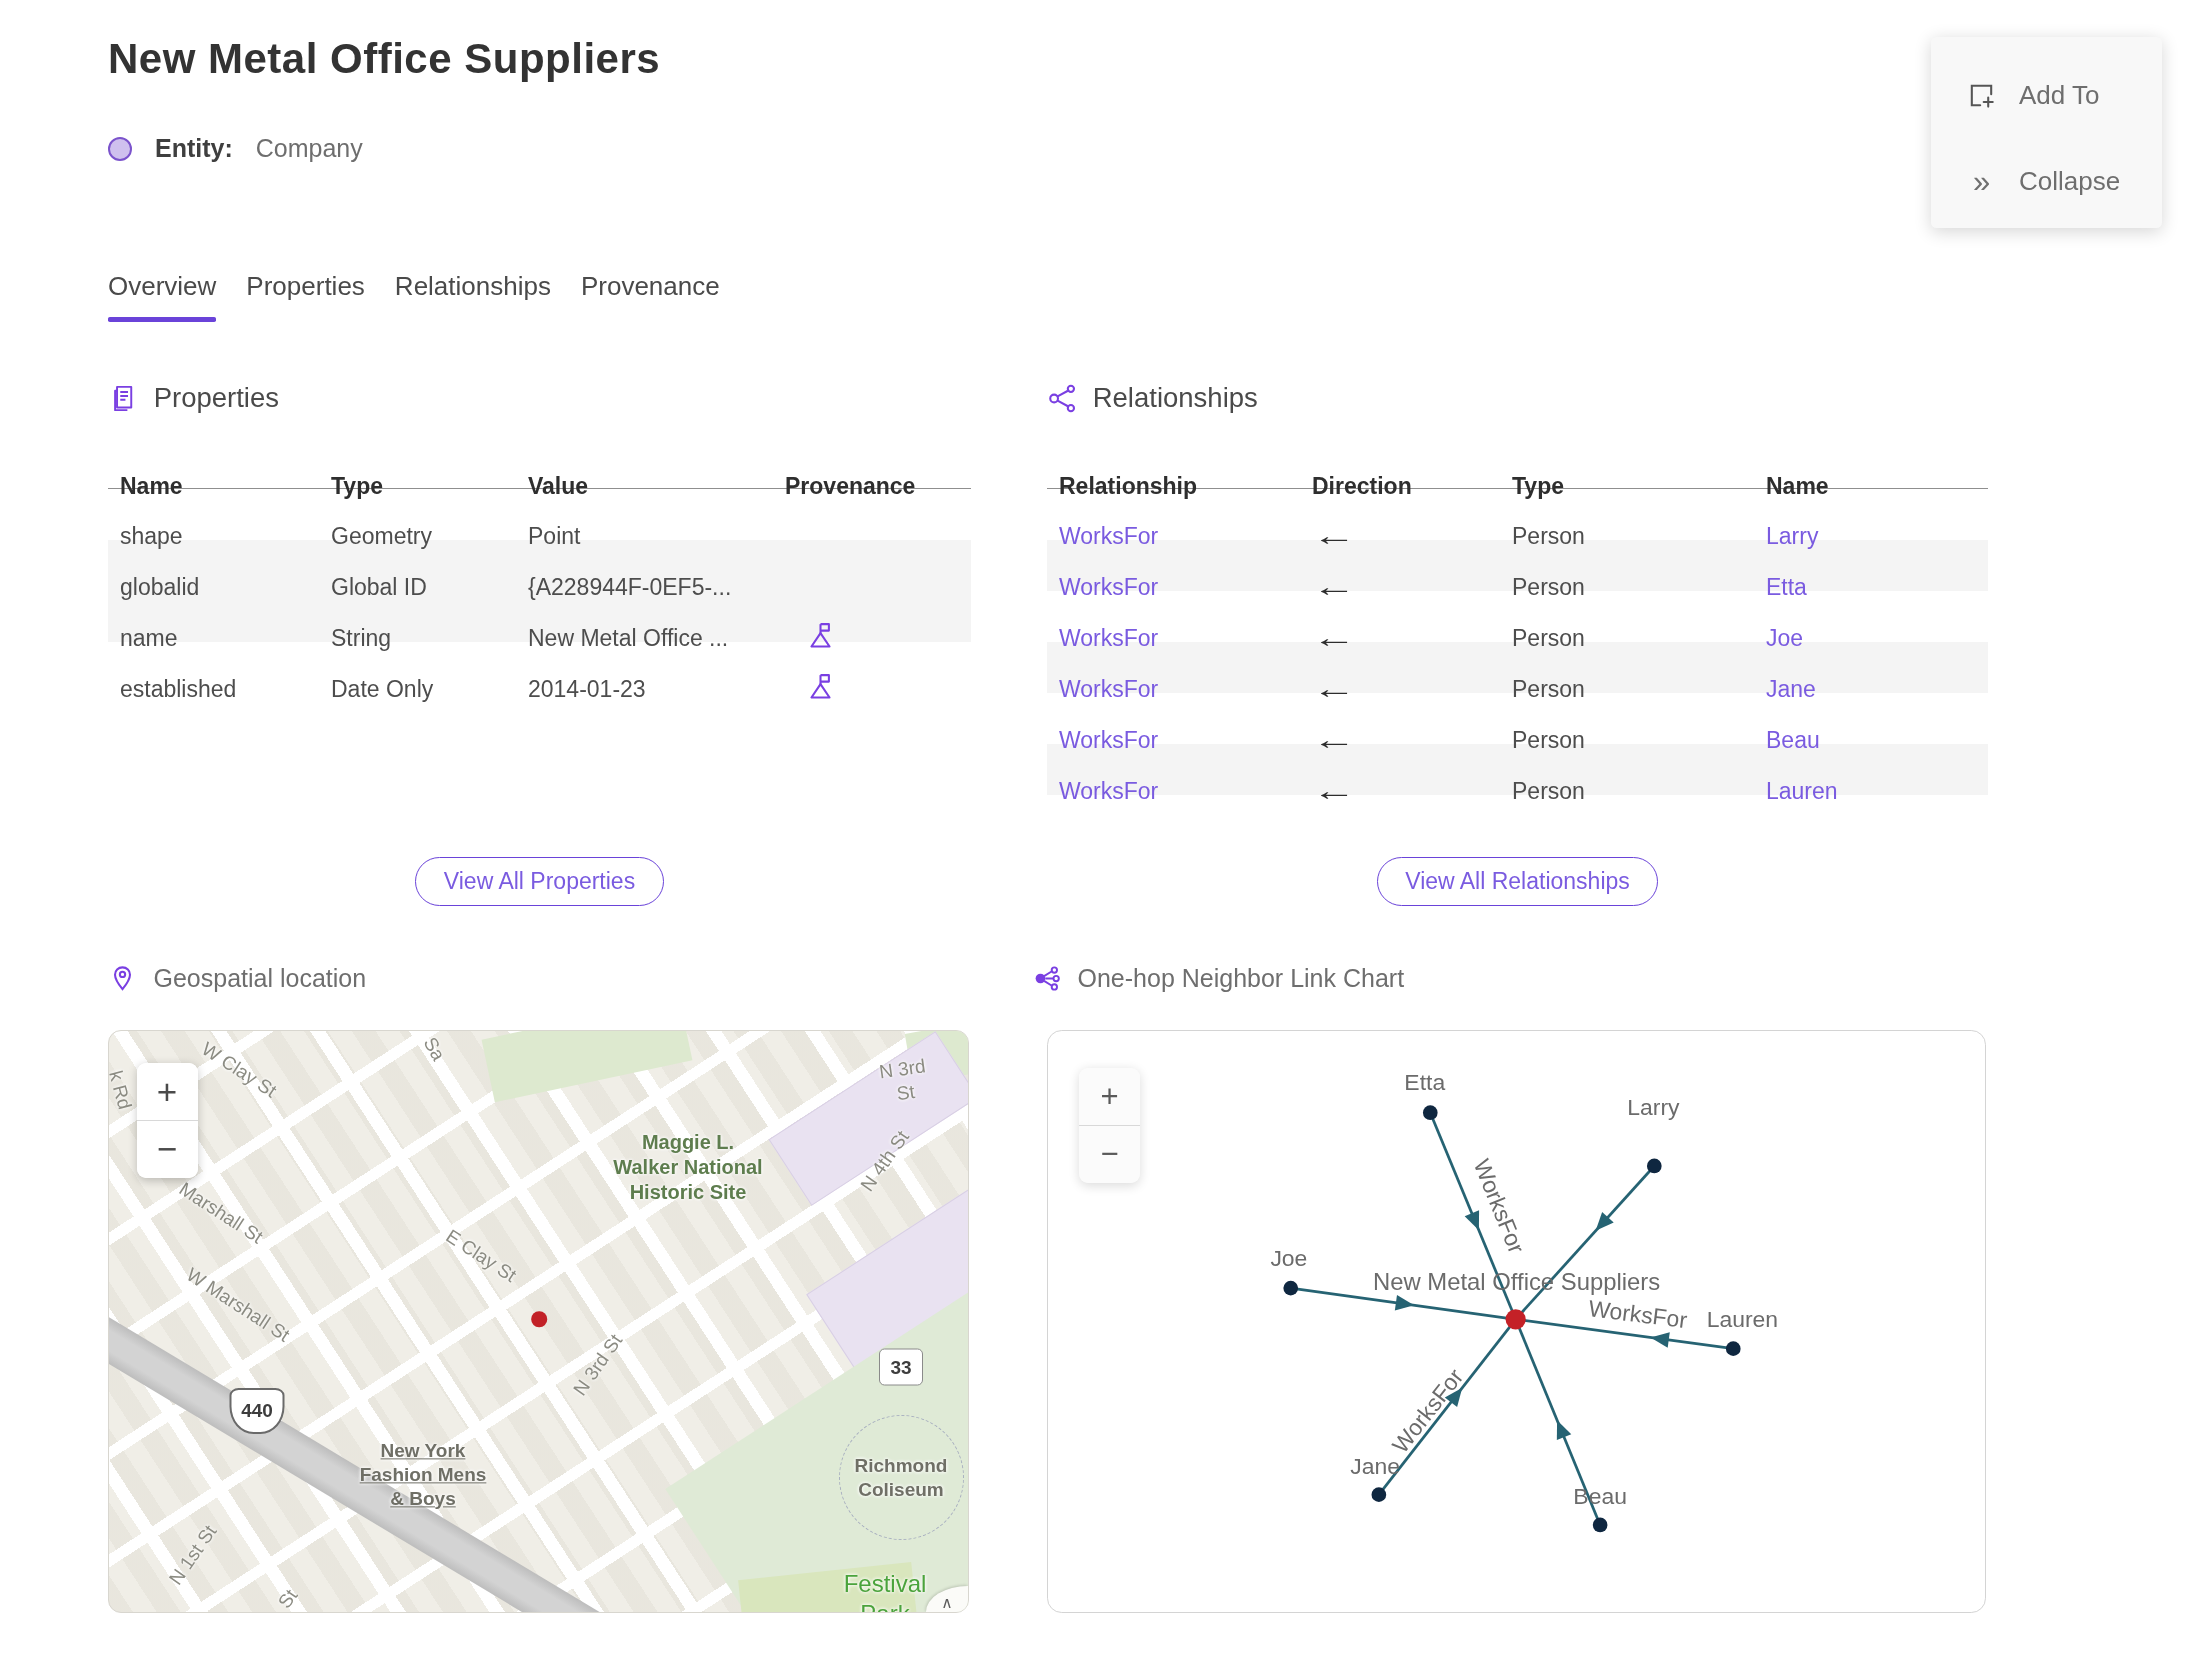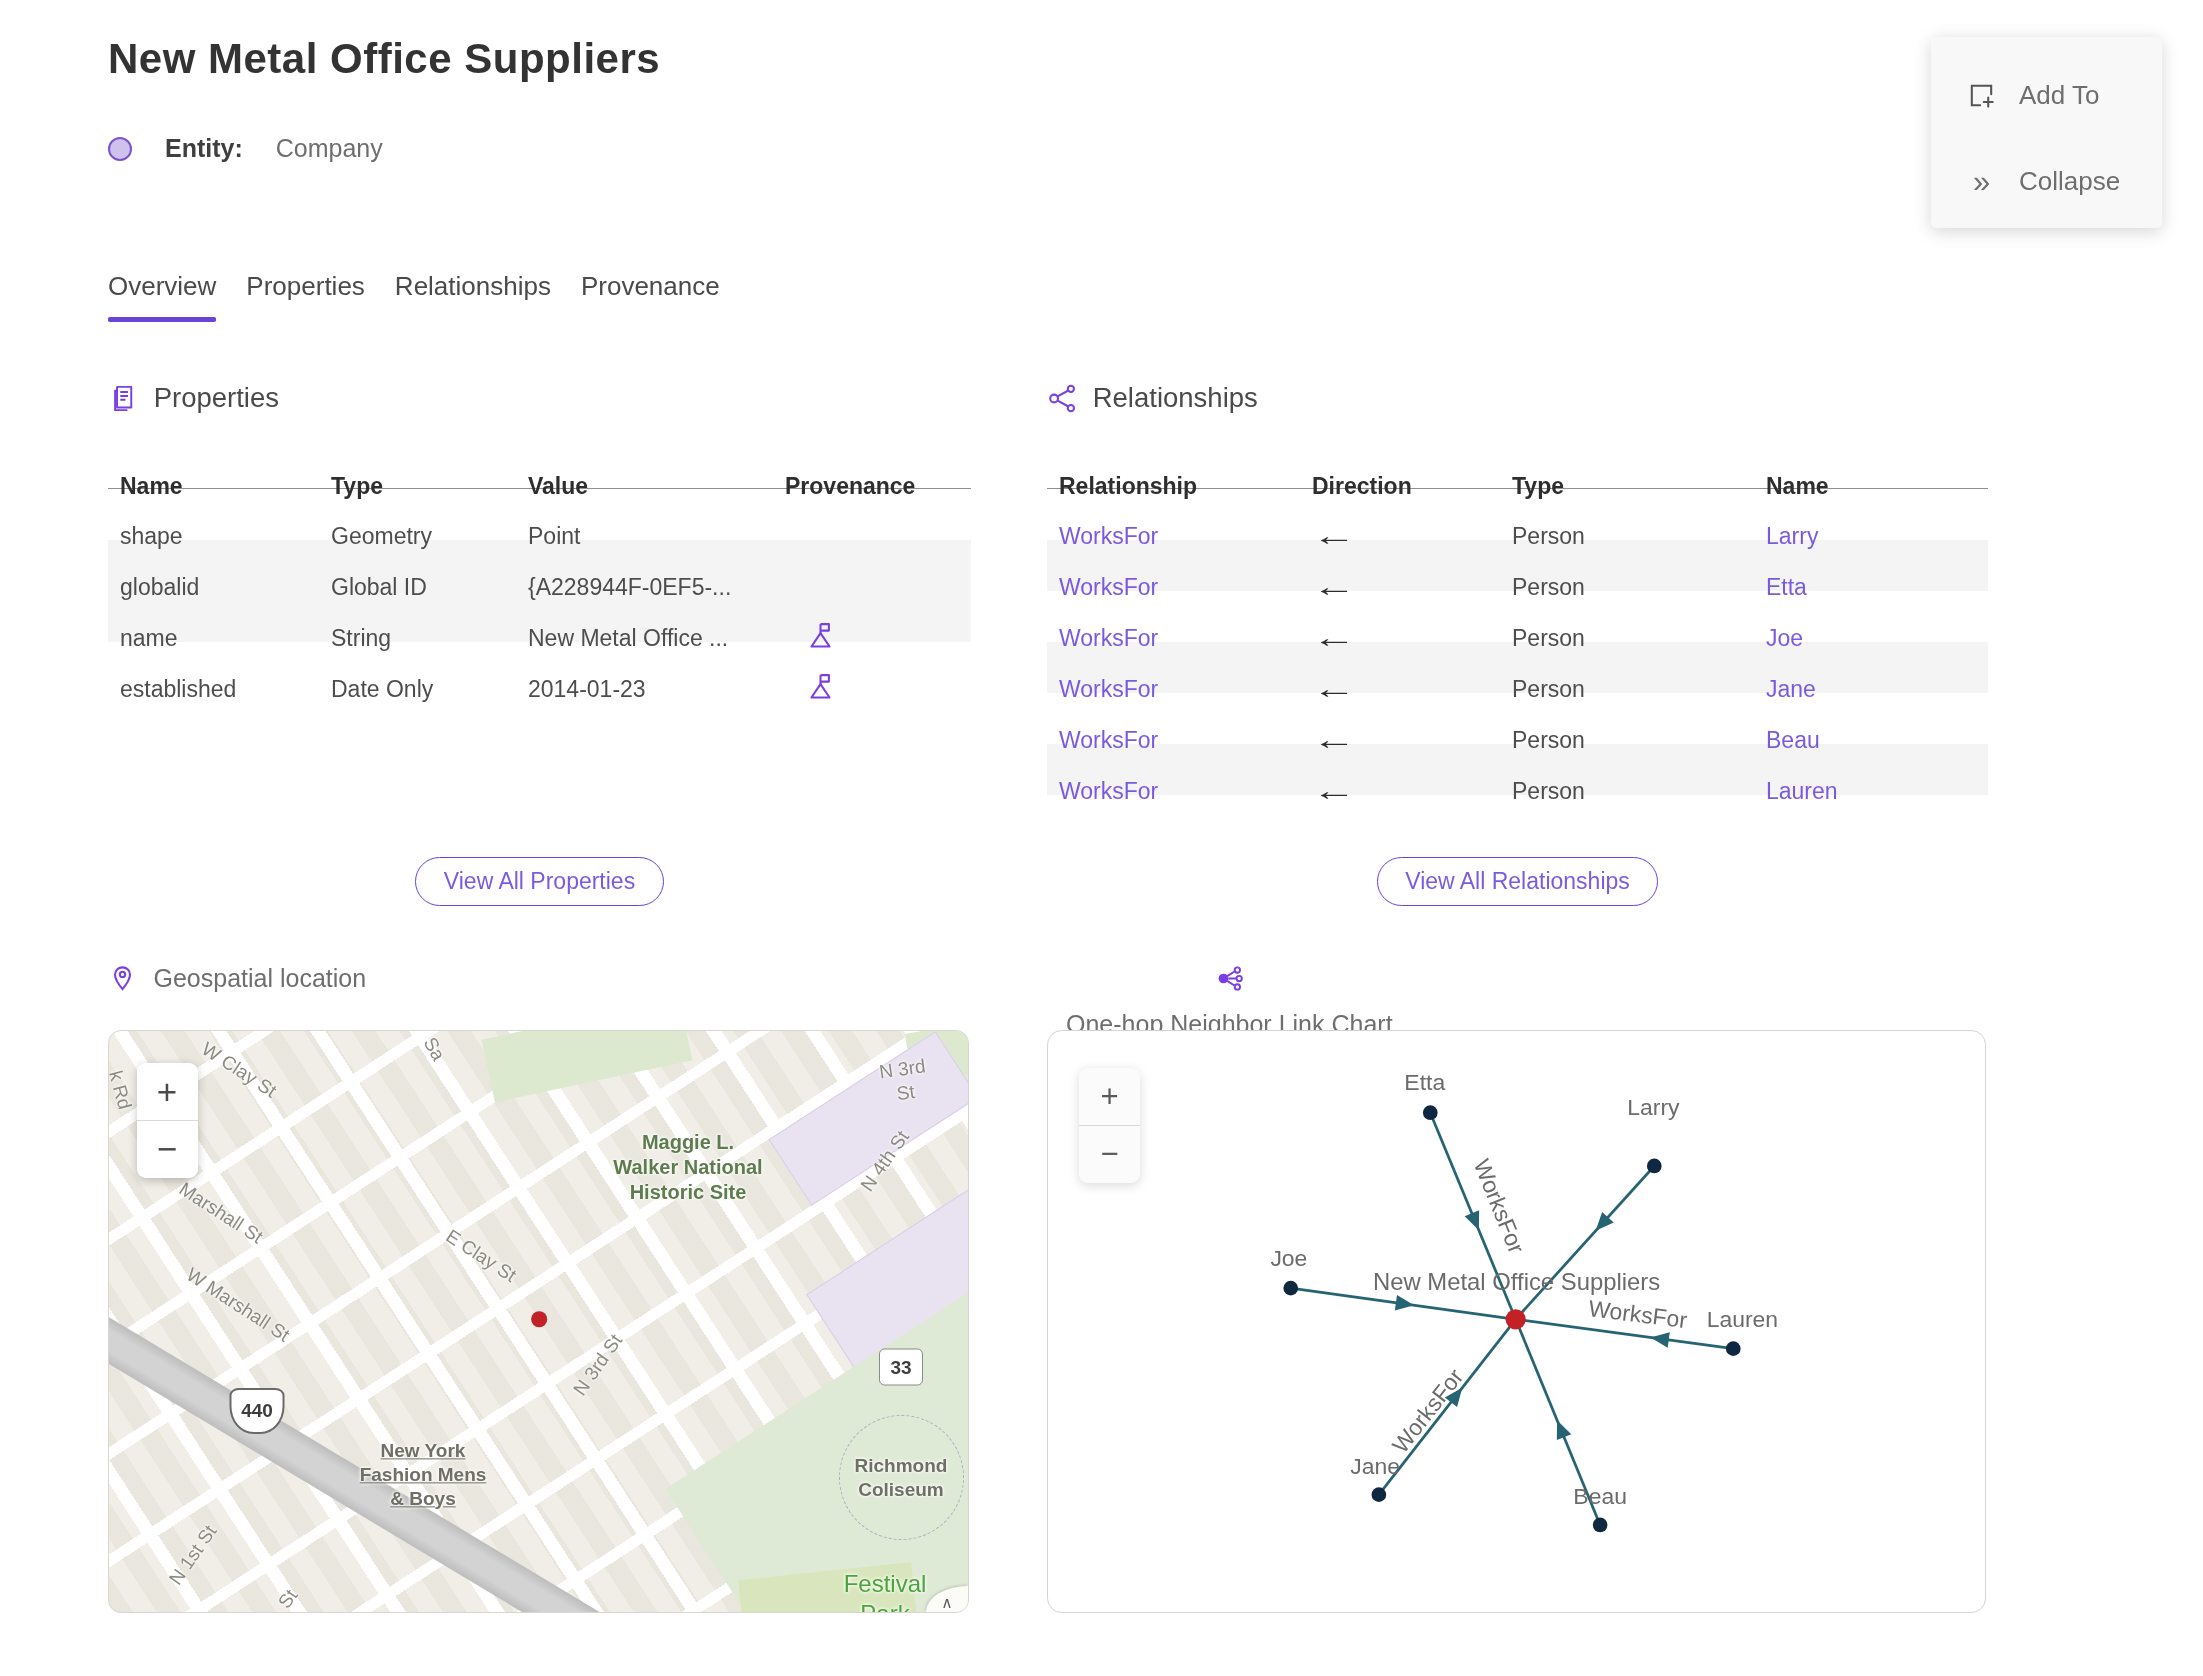--- a/index.html
+++ b/index.html
@@ -1,21 +1,21 @@
 <!DOCTYPE html>
 <html style="font-size:14.7px"><head>
 <meta charset="utf-8">
 <style>
   html,body{margin:0;padding:0;background:#ffffff;}
   .page{position:relative;width:2204px;height:1677px;background:#ffffff;overflow:hidden;
         font-family:"Liberation Sans", sans-serif;color:#4d4d4d;}
 
   
   .page-title{position:absolute;left:108px;top:35px;font-size:42px;font-weight:700;color:#333333;letter-spacing:0.5px;}
-  .entity-row{position:absolute;left:108px;top:134px;display:flex;align-items:center;gap:33px;font-size:25px;}
+  .entity-row{position:absolute;left:108px;top:134px;display:flex;align-items:center;gap:23px;font-size:25px;}
   .entity-dot{width:24px;height:24px;border-radius:50%;background:#cfc0ee;border:2.8px solid #7b53cc;box-sizing:border-box;}
   .entity-label{font-weight:700;color:#3f3f3f;}
   .entity-type{color:#6e6e6e;}
 
   
   .actions-card{position:absolute;right:42px;top:37px;width:231px;height:191px;background:#f8f8f8;
      border-radius:5.5px;box-shadow:0 3.7px 16.5px rgba(0,0,0,.16);padding:26px 0;box-sizing:border-box;}
   .action-item{display:flex;align-items:center;gap:22px;padding:16.5px 35px;font-size:26px;color:#6e6e6e;cursor:pointer;}
   .action-item + .action-item{margin-top:22px;}
   .action-icon{width:31px;height:31px;color:#555;flex:0 0 auto;display:flex;align-items:center;justify-content:center;}
@@ -46,21 +46,21 @@
 
   .view-all-wrap{display:flex;justify-content:center;margin-top:0;}
   .view-all{display:inline-block;border:1.8px solid #6a43d9;color:#7a5be0;background:#fff;border-radius:917px;
      font-size:23px;padding:10px 27.5px;cursor:pointer;font-family:inherit;}
   .col-left .view-all-wrap{position:absolute;left:0;width:863px;top:479px;}
   .col-right .view-all-wrap{position:absolute;left:0;width:941px;top:479px;}
 
   
   .low-head{position:absolute;top:964px;display:flex;align-items:center;gap:16.5px;font-size:25px;color:#6e6e6e;}
   .low-head .sicon{width:29px;height:29px;color:#7a3fe2;display:flex;}
-  #geo-head{left:108px;} #chart-head{left:1066px;flex-direction:column;}
+  #geo-head{left:108px;} #chart-head{left:1032px;}
 
   
   .map-card{position:absolute;left:108px;top:1030px;width:861px;height:583px;border-radius:13px;overflow:hidden;
      border:0.9px solid #d8d6cf;box-sizing:border-box;cursor:grab;
      background-color:#f0eee7;
      background-image:
        repeating-linear-gradient(57deg,  rgba(255,255,255,0) 0 70px, #ffffff 70px 83px),
        repeating-linear-gradient(147deg, rgba(255,255,255,0) 0 79px, #ffffff 79px 90px),
        repeating-linear-gradient(57deg,  rgba(224,221,211,.45) 0 20px, rgba(224,221,211,0) 20px 40px);}
   .map-el{position:absolute;}

